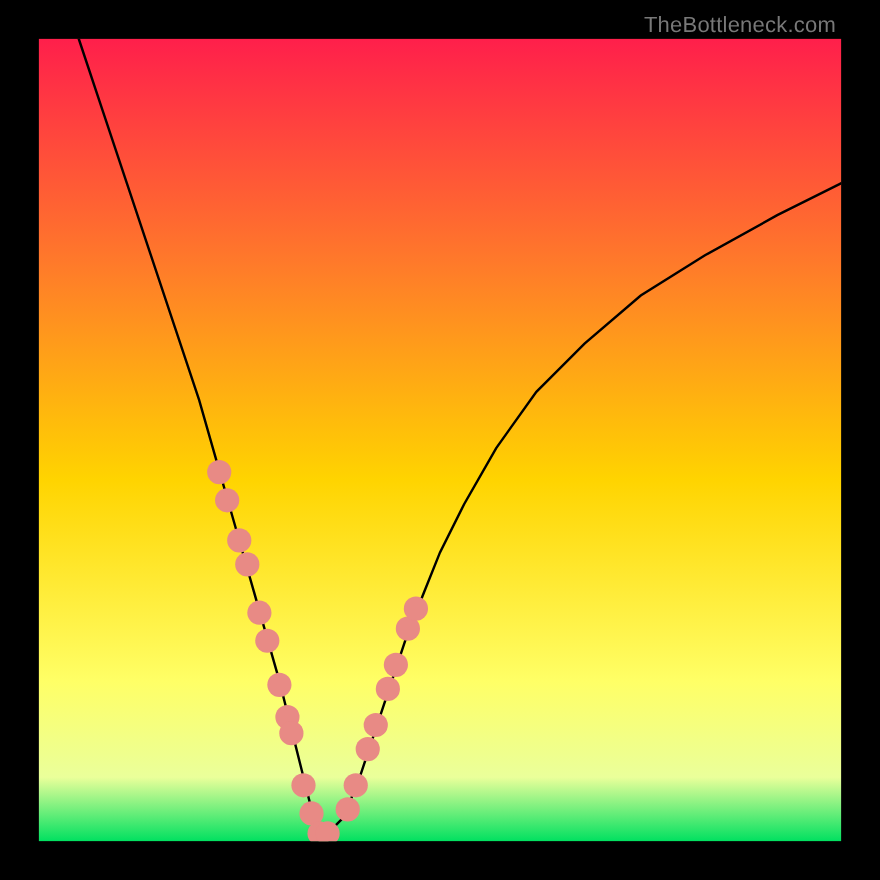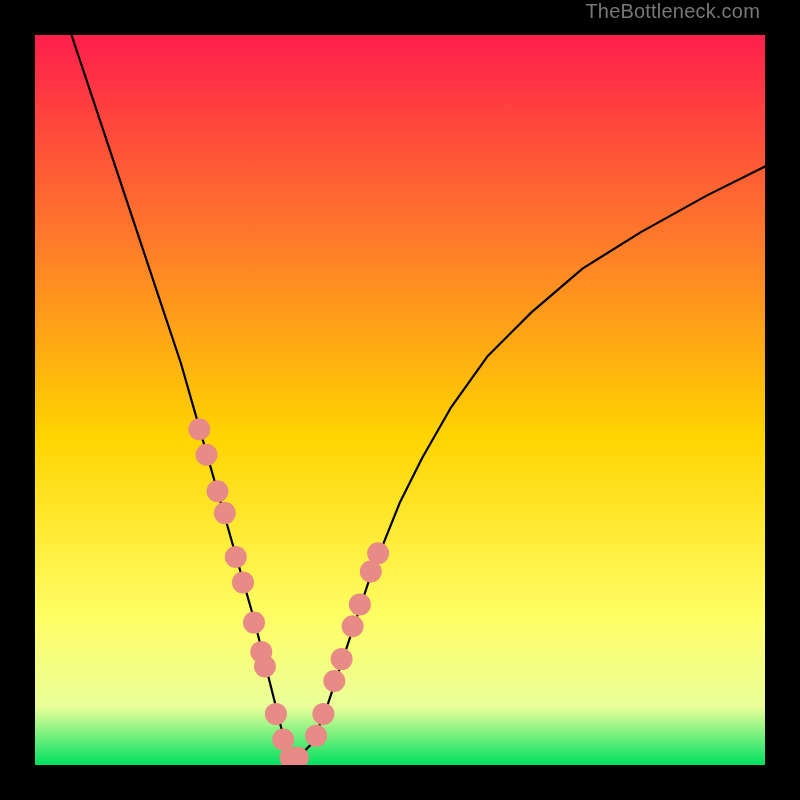--- a/index.html
+++ b/index.html
@@ -1,19 +1,19 @@
 <!DOCTYPE html>
 <html><head>
 <meta charset="utf-8">
 <style>
   html,body{margin:0;padding:0;width:800px;height:800px;background:#000;overflow:hidden}
   .stage{position:relative;width:800px;height:800px;background:#000}
   .plot{position:absolute;left:35px;top:35px;width:730px;height:730px;overflow:hidden}
   .grad{position:absolute;inset:0}
-  .watermark{position:absolute;top:0;right:40px;font:20px Arial,Helvetica,sans-serif;color:#787878;letter-spacing:.2px}
+  .watermark{position:absolute;top:12px;right:40px;font:20px Arial,Helvetica,sans-serif;color:#787878;letter-spacing:.2px}
   svg{position:absolute;inset:0}
 </style>
 </head>
 <body>
 
 <div class="stage">
 
   <div class="plot">
     <svg viewBox="0 0 730 730" preserveAspectRatio="none">
       <defs>

